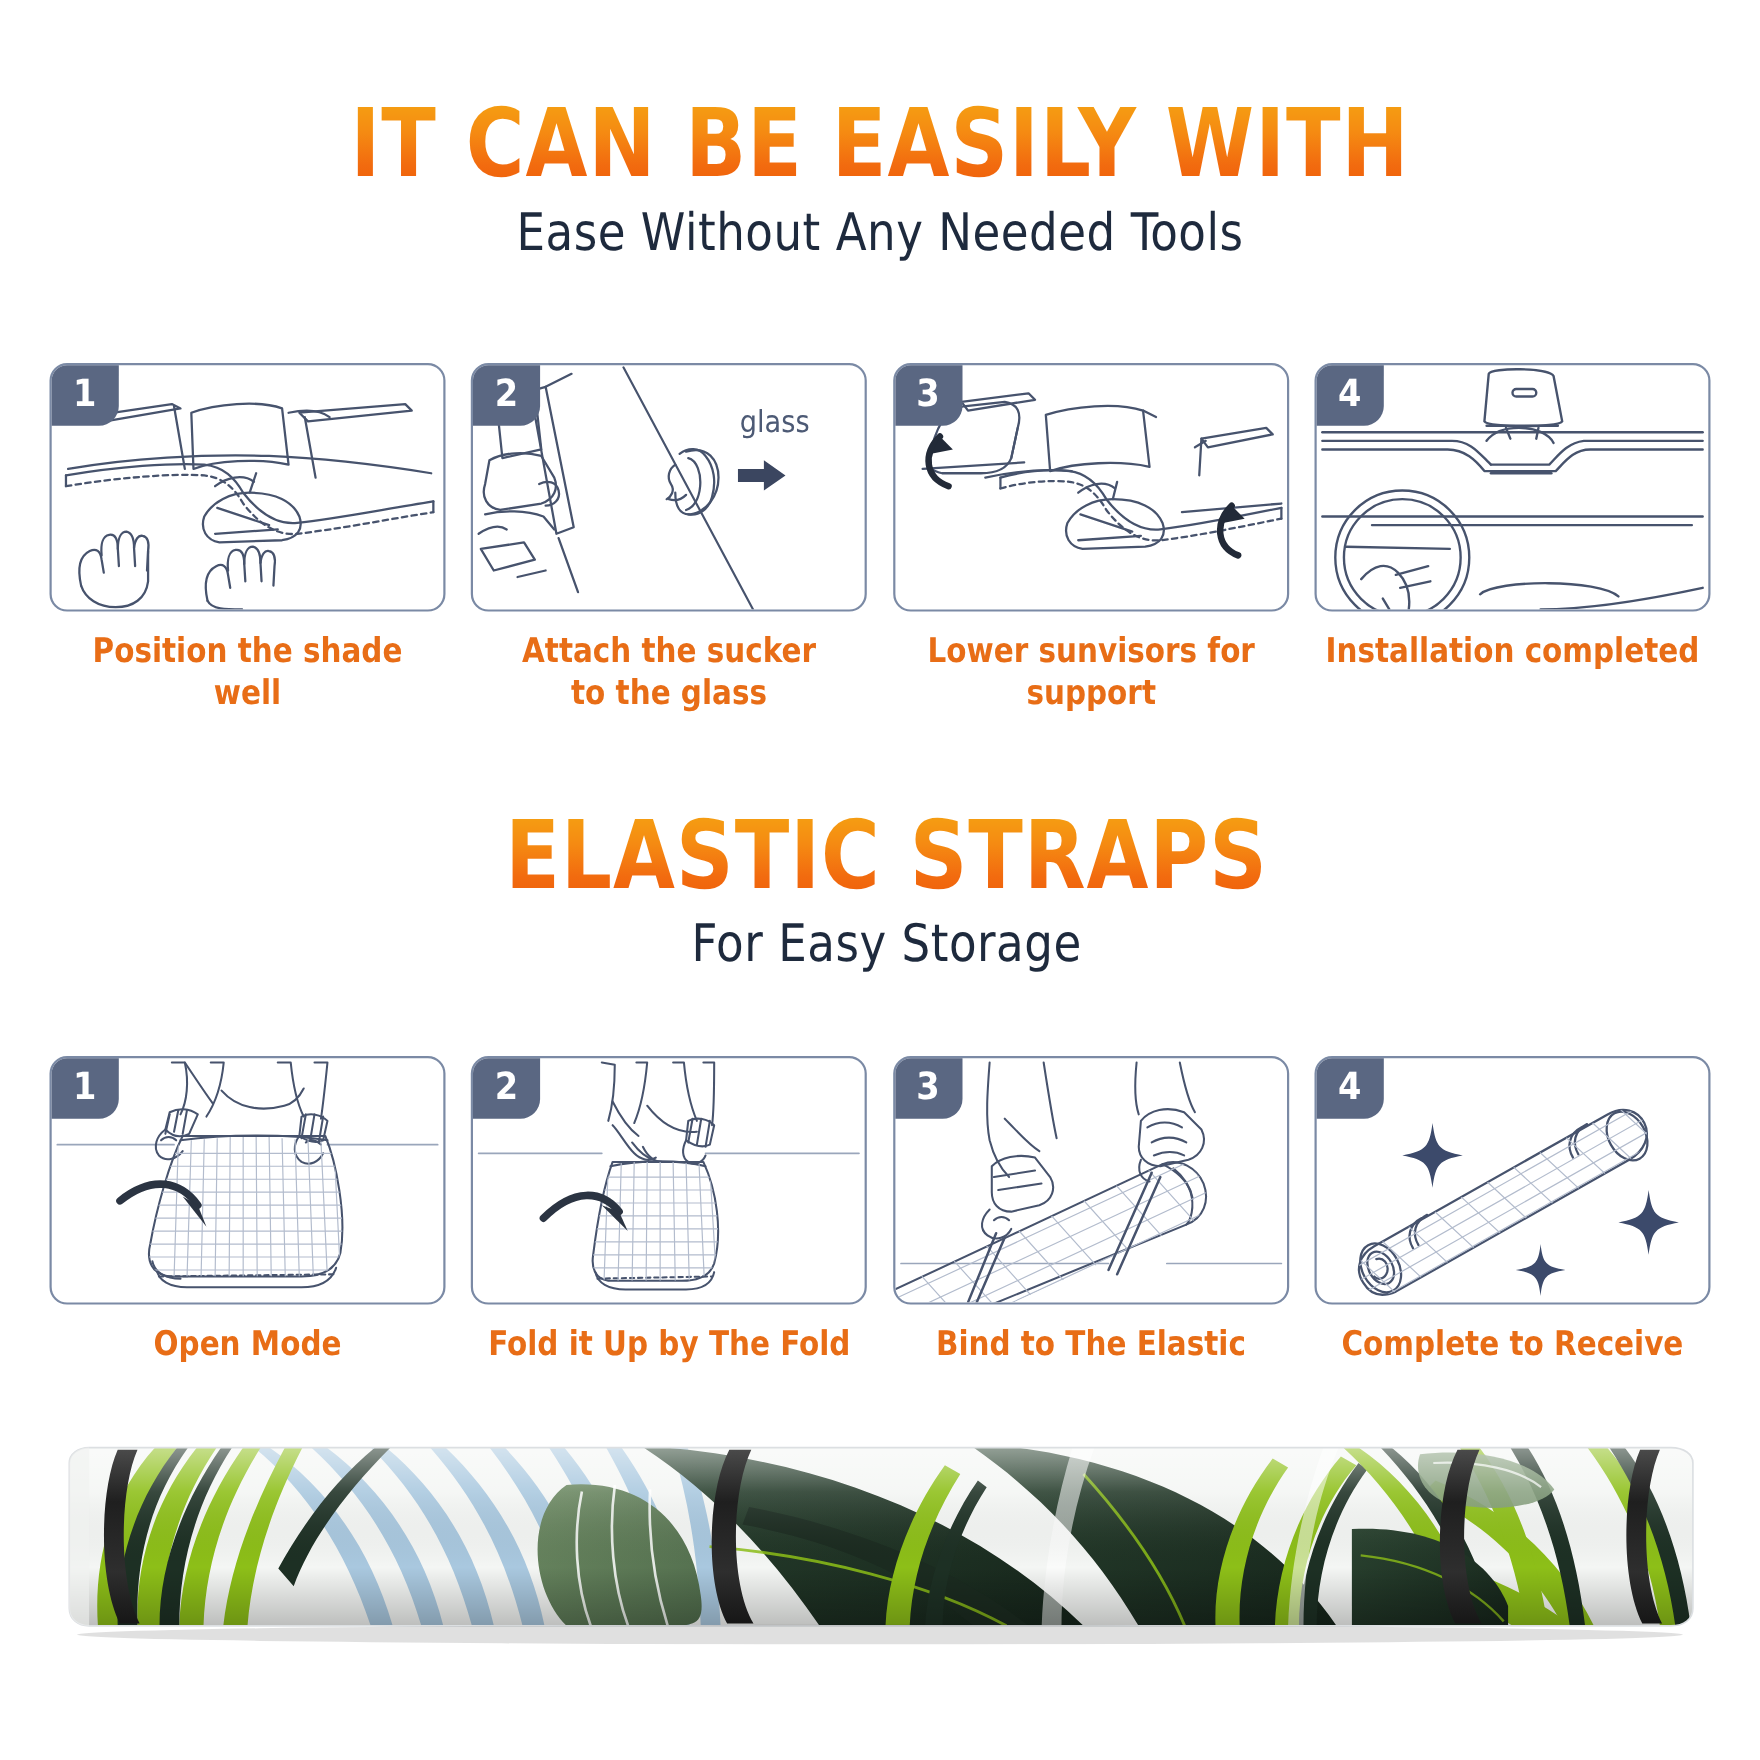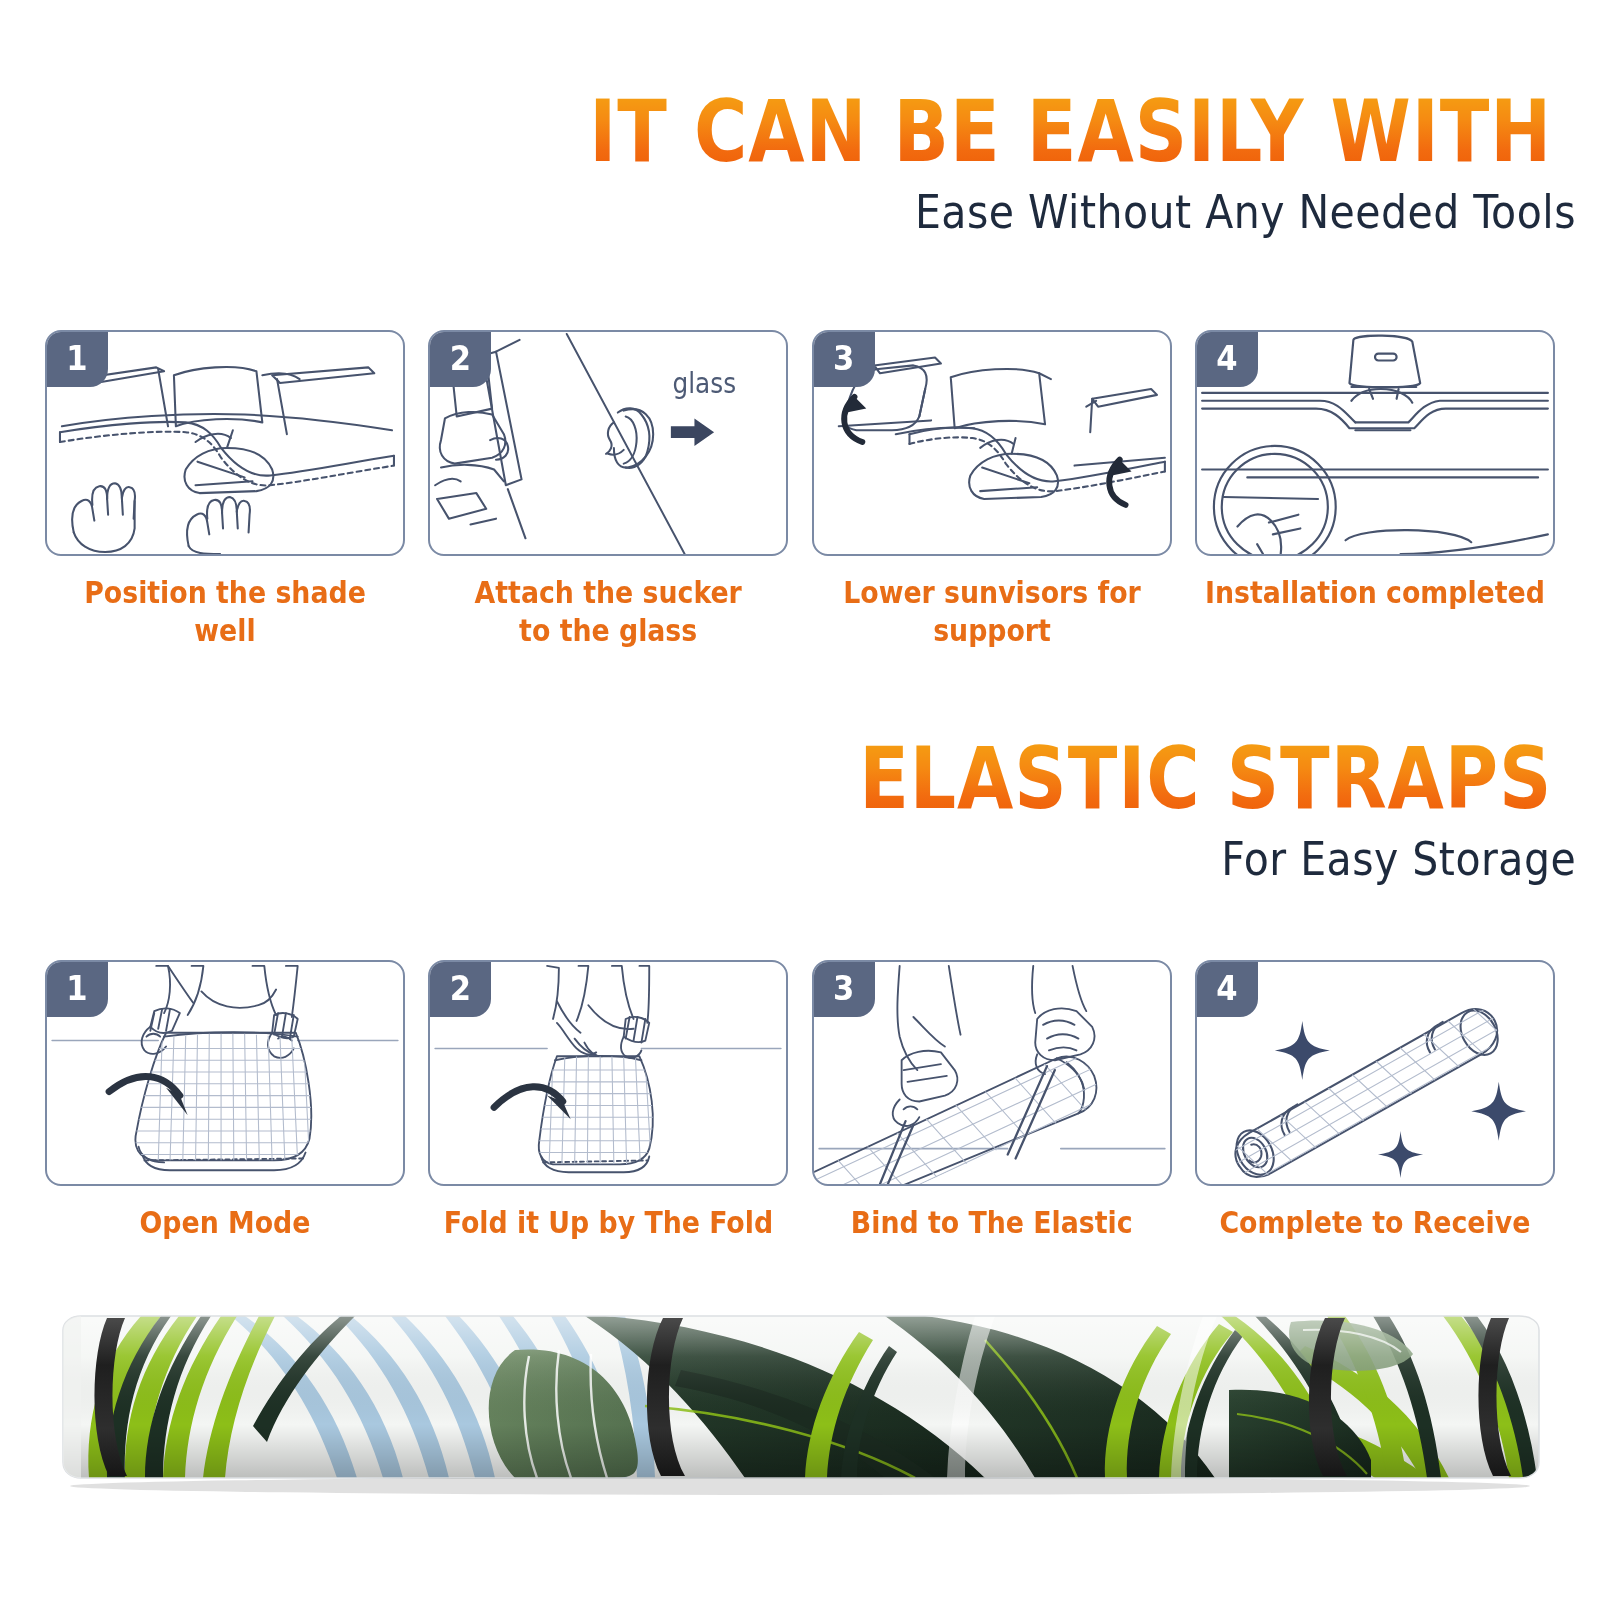--- a/index.html
+++ b/index.html
@@ -3,21 +3,21 @@
 <meta charset="utf-8">
 <style>
   * { margin:0; padding:0; box-sizing:border-box; }
   html,body { width:1600px; height:1600px; background:#ffffff; }
   body {
     font-family:"Liberation Sans", sans-serif;
     position:relative; overflow:hidden;
   }
 
   
-  .section-head { text-align:right; }
+  .section-head { text-align:center; }
   .head-main {
     font-family:"DejaVu Sans Condensed","Liberation Sans Narrow","Liberation Sans", sans-serif;
     font-weight:bold;
     font-size:86px;
     letter-spacing:1px;
     line-height:1.0;
     transform:scaleX(0.94);
     background:linear-gradient(180deg,#F5A312 0%,#F58A12 38%,#F26B0F 72%,#EE5D08 100%);
     -webkit-background-clip:text;
     background-clip:text;

